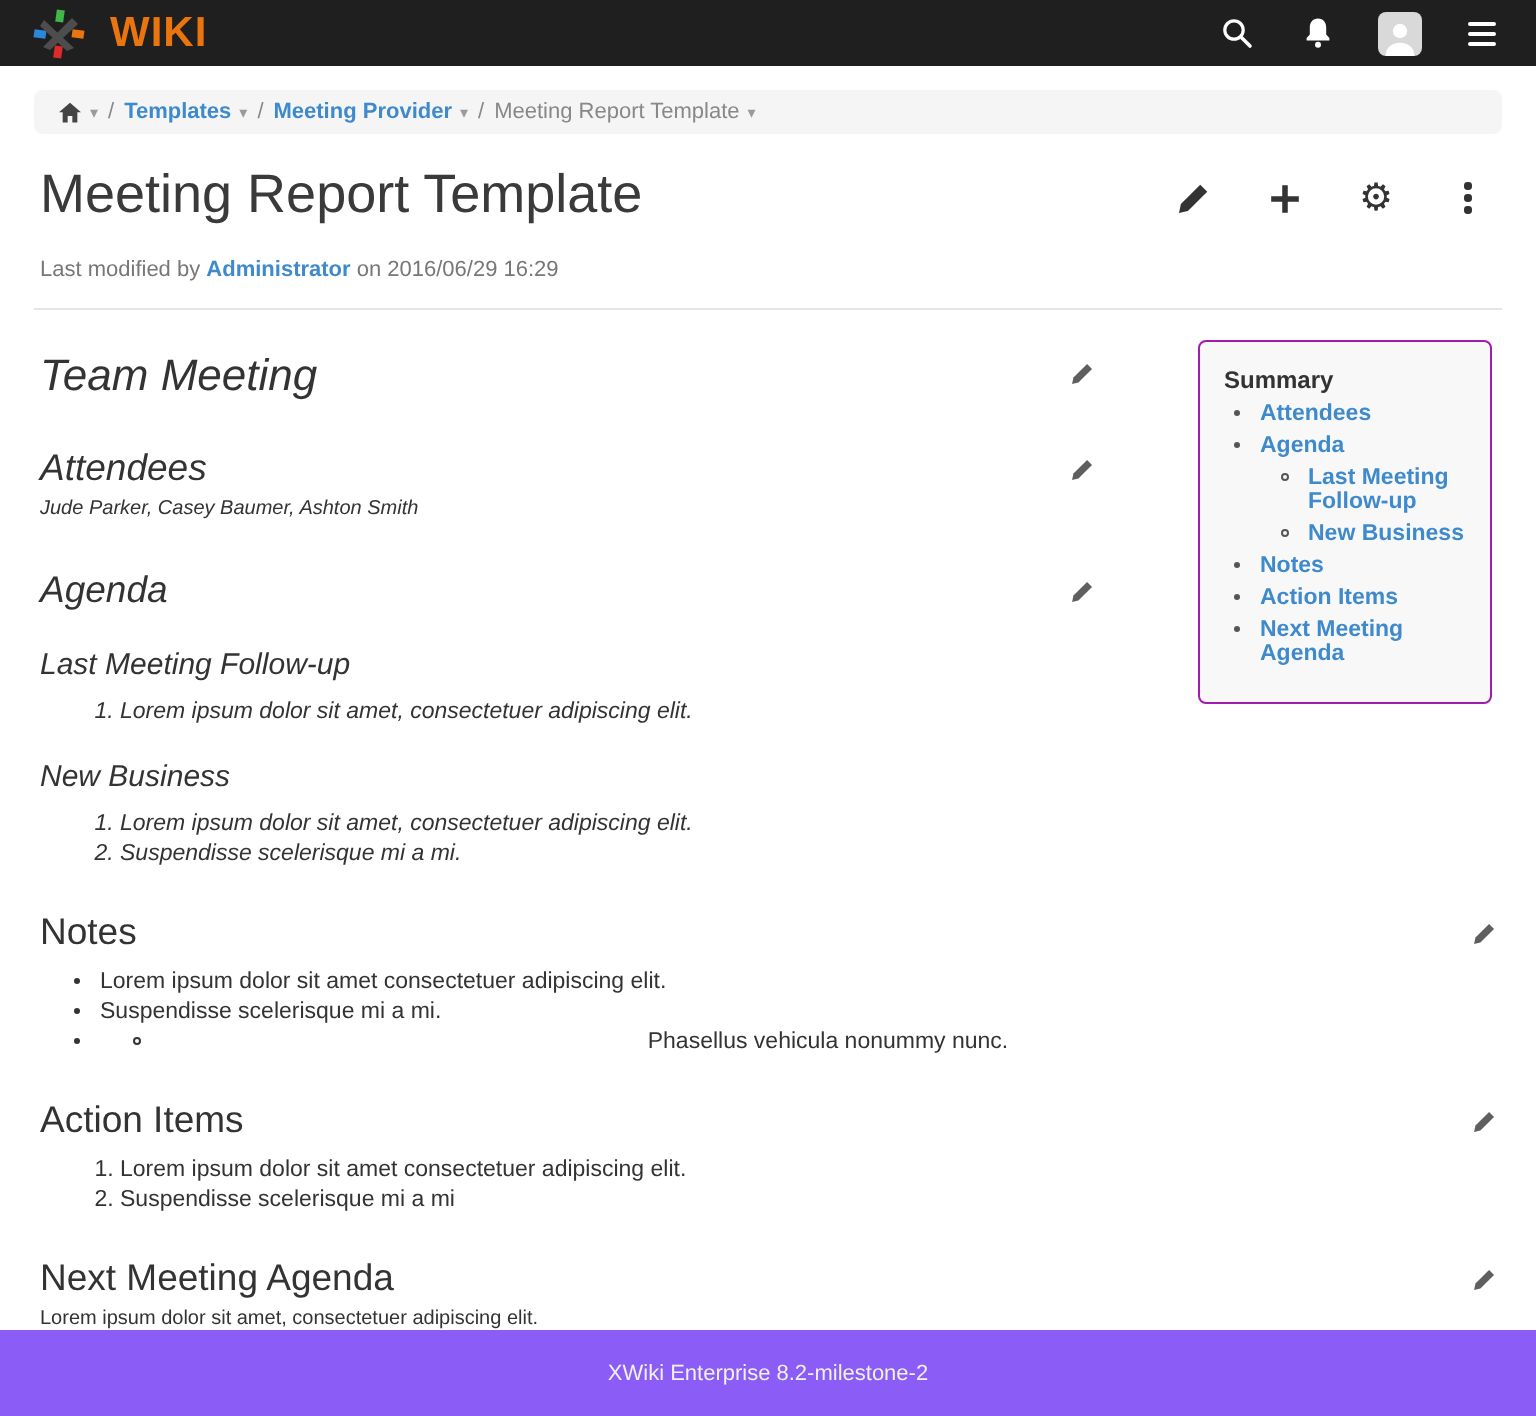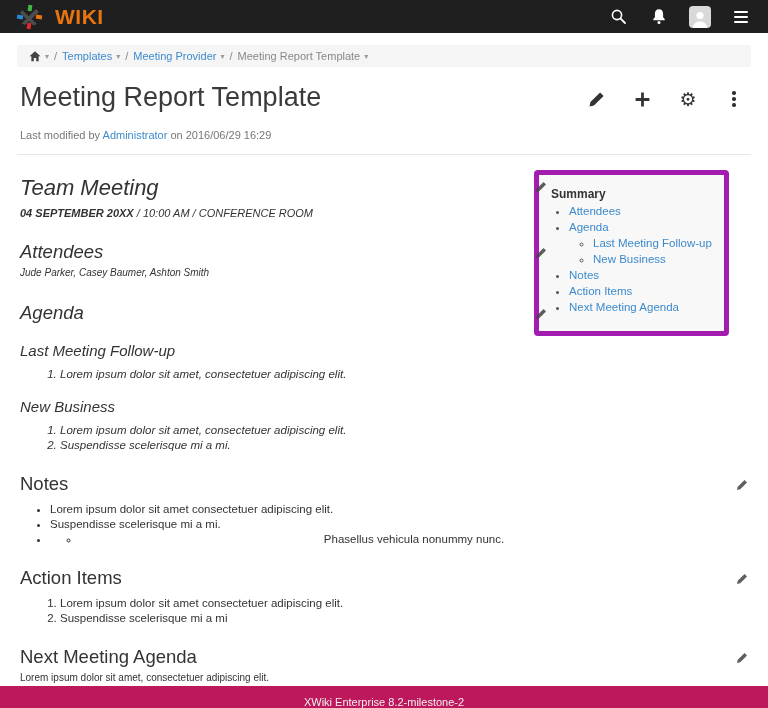--- a/index.html
+++ b/index.html
@@ -1,21 +1,21 @@
 <!DOCTYPE html>
 <html><head>
 <meta charset="utf-8">
 <style>
   * { margin:0; padding:0; box-sizing:border-box; }
   html,body { width:768px; height:708px; }
   body {
     font-family:"Liberation Sans","DejaVu Sans",sans-serif;
     background:#ffffff; color:#333; position:relative; overflow:hidden;
   }
-  a { color:#3e8acc; text-decoration:none; }
+  a { color:#3e8acc; text-decoration:none;font-weight:bold; }
 
   
   .topbar {
     height:33px; background:#1f1f1f; display:flex; align-items:center;
     justify-content:space-between; padding:0 14px 0 16px;
   }
   .logo { display:flex; align-items:center; gap:12px; }
   .logo-word { color:#ea750e; font-size:21px; font-weight:bold; letter-spacing:0.5px; line-height:1; }
   .topbar-actions { display:flex; align-items:center; gap:15px; }
   .tb-btn { width:26px; height:26px; display:flex; align-items:center; justify-content:center; cursor:pointer; }
@@ -41,22 +41,22 @@
   .doc-action { cursor:pointer; display:flex; align-items:center; justify-content:center; width:20px; height:20px; color:#333; }
   .gear-glyph { font-size:19px; line-height:1; color:#333; }
   .kebab { display:flex; flex-direction:column; gap:2.5px; }
   .kebab i { width:3.4px; height:3.4px; background:#333; border-radius:50%; }
   .modified-line { font-size:11px; color:#777; margin-top:16px; }
   .header-rule { border:none; border-top:1px solid #e6e6e6; margin:13px 17px 0 17px; }
 
   
   .content { position:relative; padding:20px 20px 0 20px; }
   .summary-panel {
-    position:absolute; top:15px; right:39px; width:195px;
-    background:#f8f8f8; border:5px solid #a21caf; border-radius:4px;
+    position:absolute; top:15px; right:22px; width:147px;
+    background:#f8f8f8; border:1px solid #a21caf; border-radius:4px;
     padding:12px 8px 14px 12px; font-size:11.5px;
   }
   .summary-title { font-weight:bold; color:#333; font-size:12px; margin-bottom:3px; }
   .summary-panel ul { list-style:disc; padding-left:18px; margin-top:4px; }
   .summary-panel ul ul { list-style:circle; padding-left:24px; margin-top:3px; }
   .summary-panel li { margin:4px 0; color:#555; }
 
   .narrow-col { width:527px;font-style:italic; }
 
   .sec-row { display:flex; align-items:flex-start; justify-content:space-between; }
@@ -71,23 +71,23 @@
 
   .mt-sec { margin-top:22px; }
   .mt-sec-sm { margin-top:18px; }
 
   ol.num { font-size:11.5px; color:#333; padding-left:40px; margin-top:8px; }
   ol.num li { margin:3px 0; }
   ul.dots { font-size:11.5px; color:#333; padding-left:30px; margin-top:7px; list-style:disc; }
   ul.dots li { margin:3px 0; }
   ul.dots ul { list-style:circle; padding-left:30px; margin-top:3px;text-align:center; }
   .bottombar {
-    position:absolute; left:0; bottom:0; width:768px; height:22px;
-    background:#be185d; color:#f0f0f0; font-size:11px;
-    display:flex; align-items:flex-end; justify-content:center;
+    position:absolute; left:0; bottom:0; width:768px; height:43px;
+    background:#8b5cf6; color:#f0f0f0; font-size:11px;
+    display:flex; align-items:center; justify-content:center;
   }
 
   svg { display:block; }
 </style>
 </head>
 <body>
 
 <div class="topbar">
   <div class="logo">
     <svg width="27" height="26" viewBox="0 0 27 26">
@@ -209,23 +209,20 @@
 
   <div class="narrow-col">
     <div class="sec-row">
       <h1 class="sec">Team Meeting</h1>
       <span class="edit-pencil">
         <svg width="12" height="12" viewBox="0 0 16 16">
           <path d="M11.4 1.3 L14.7 4.6 L5.6 13.7 L1.4 14.6 L2.3 10.4 Z" fill="#444"></path>
         </svg>
       </span>
     </div>
-    <div class="meta-line">
-      <b>04 SEPTEMBER 20XX</b><span> / 10:00 AM / CONFERENCE ROOM</span>
-    </div>
 
     <div class="sec-row mt-sec">
       <h2 class="sec">Attendees</h2>
       <span class="edit-pencil">
         <svg width="12" height="12" viewBox="0 0 16 16">
           <path d="M11.4 1.3 L14.7 4.6 L5.6 13.7 L1.4 14.6 L2.3 10.4 Z" fill="#444"></path>
         </svg>
       </span>
     </div>
     <p class="body-text">Jude Parker, Casey Baumer, Ashton Smith</p>

